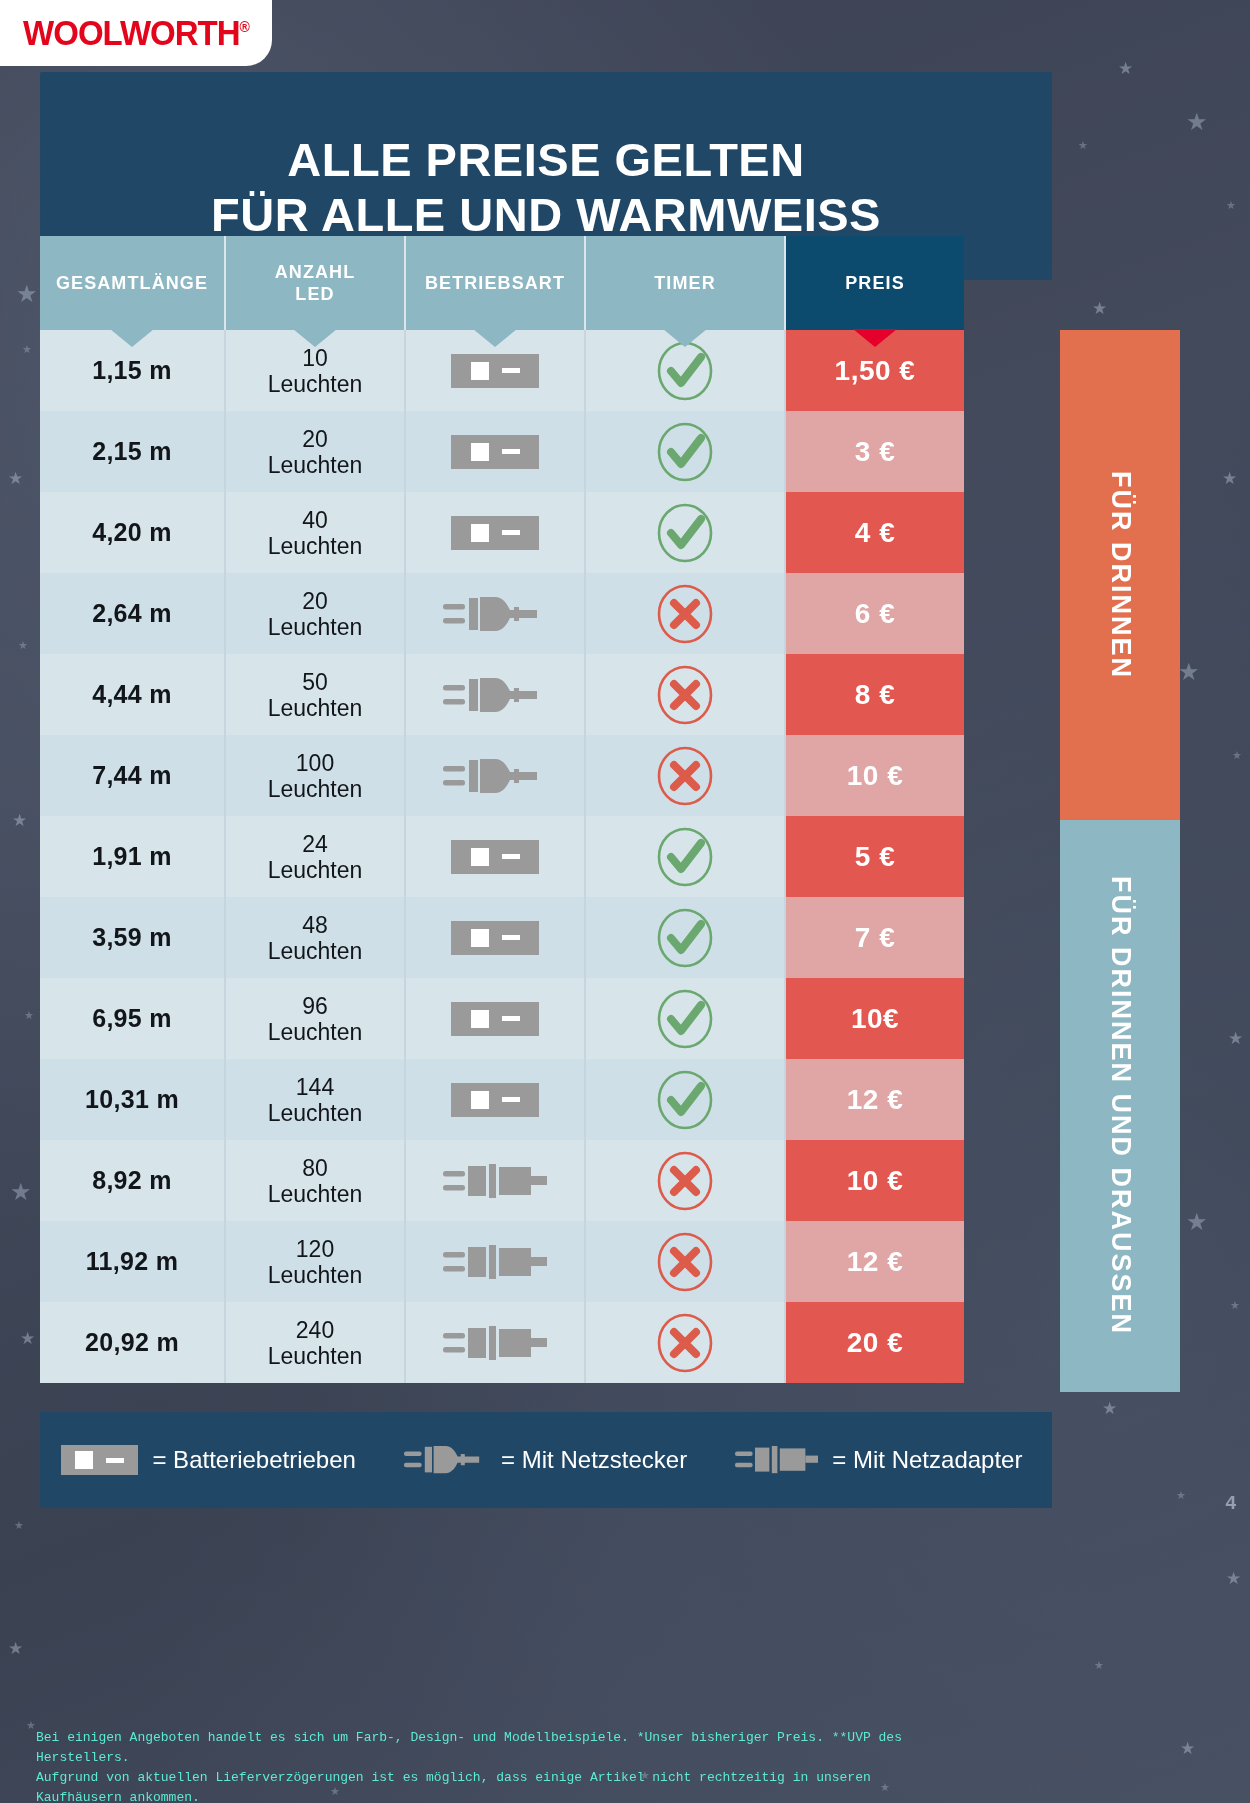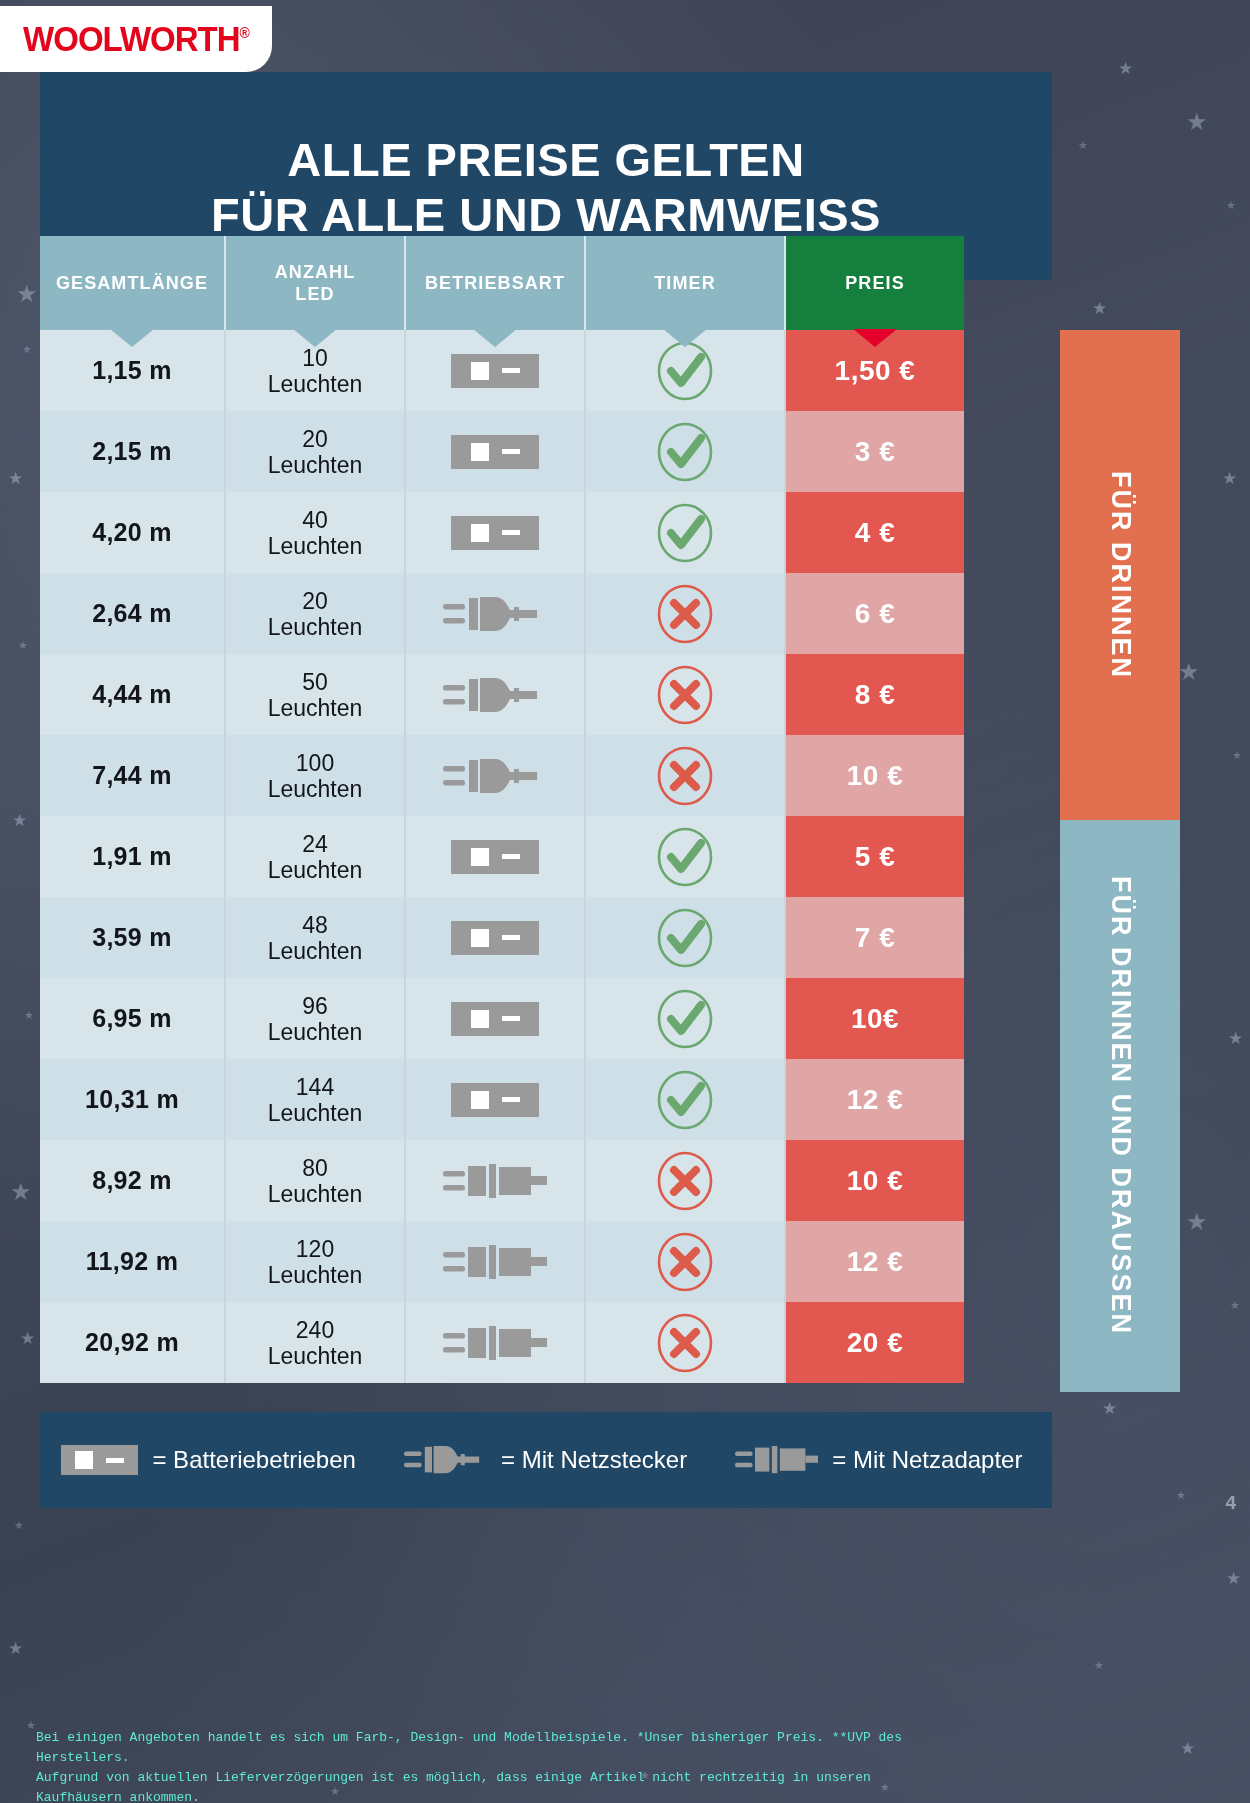--- a/index.html
+++ b/index.html
@@ -32,21 +32,21 @@
   
   .banner {
     position: absolute;
     left: 40px; top: 28px; width: 1012px; height: 208px;
     background: #204766;
     border-radius: 2px;
     margin-top: 44px;
   }
   .logo-tab {
     position: absolute;
-    left: 0px; top: 6px;
+    left: 0px; top: 0px;
     width: 272px; height: 66px;
     background: #ffffff;
     border-bottom-right-radius: 26px;
     display: flex; align-items: center; justify-content: center;
     z-index: 6;
   }
   .logo-text {
     font-family: "Liberation Sans", sans-serif;
     font-weight: bold;
     font-size: 33px;
@@ -84,21 +84,21 @@
     color: #ffffff;
     font-weight: bold;
     font-size: 18px;
     letter-spacing: 1.1px;
     display: flex; align-items: center; justify-content: center;
     text-align: center;
     line-height: 1.25;
     position: relative;
     border-right: 2px solid #dbe6ec;
   }
-  .th.price { background: #15803d; border-right: none; }
+  .th.price { background: #0c4a6e; border-right: none; }
   .th .notch {
     position: absolute;
     left: 50%; bottom: -17px;
     transform: translateX(-50%);
     width: 0; height: 0;
     border-left: 22px solid transparent;
     border-right: 22px solid transparent;
     border-top: 18px solid #8cb7c3;
   }
   .th.price .notch { border-top-color: #e4002b; }

